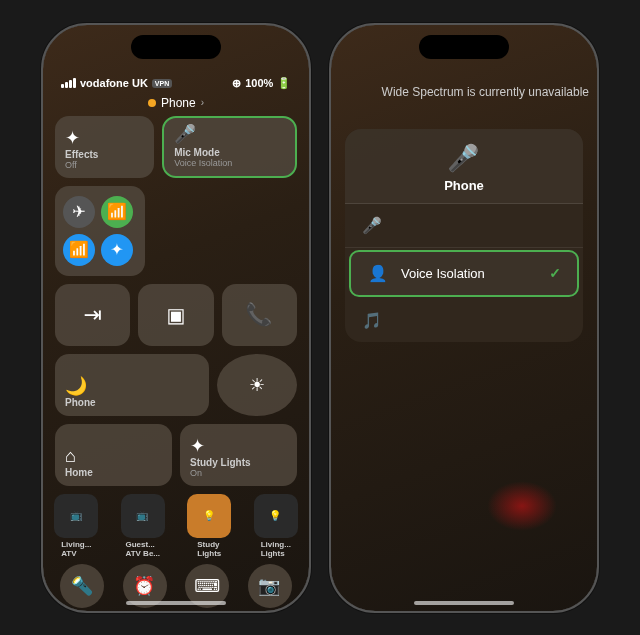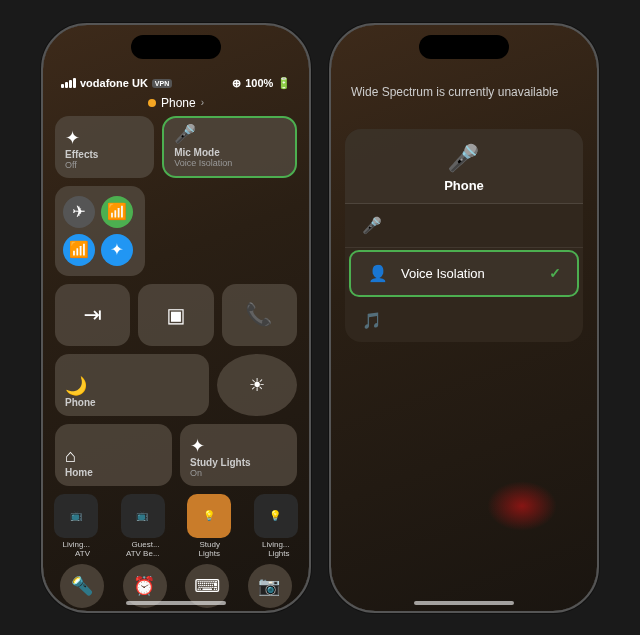--- a/index.html
+++ b/index.html
@@ -209,21 +209,21 @@
       padding: 0 4px;
     }
     .app-icon {
       width: 44px; height: 44px;
       border-radius: 10px;
       display: flex; flex-direction: column;
       align-items: center; justify-content: center;
       font-size: 10px; color: #fff;
       gap: 2px;
     }
-    .app-icon-label { font-size: 8px; color: #ccc; text-align: right; }
+    .app-icon-label { font-size: 8px; color: #ccc; text-align: left; font-weight: bold; }
 
     
     .bottom-bar {
       display: flex; gap: 8px;
       padding: 6px 12px;
       justify-content: space-around;
       align-items: center;
     }
     .bottom-icon {
       width: 44px; height: 44px;
@@ -244,24 +244,24 @@
       border-radius: 3px;
       opacity: 0.6;
     }
 
     
     .right-screen {
       background: linear-gradient(160deg, #3d2a1a 0%, #2a1f14 40%, #1a1510 100%);
     }
 
     .unavailable-msg {
-      text-align: left;
+      text-align: right;
       color: #ccc;
       font-size: 12px;
-      padding: 60px 20px 20px;
+      padding: 60px 8px 20px;
     }
 
     
     .red-blob {
       position: absolute;
       bottom: 80px;
       right: 40px;
       width: 70px; height: 50px;
       background: radial-gradient(ellipse, rgba(180,20,20,0.7) 0%, transparent 70%);
       border-radius: 50%;

